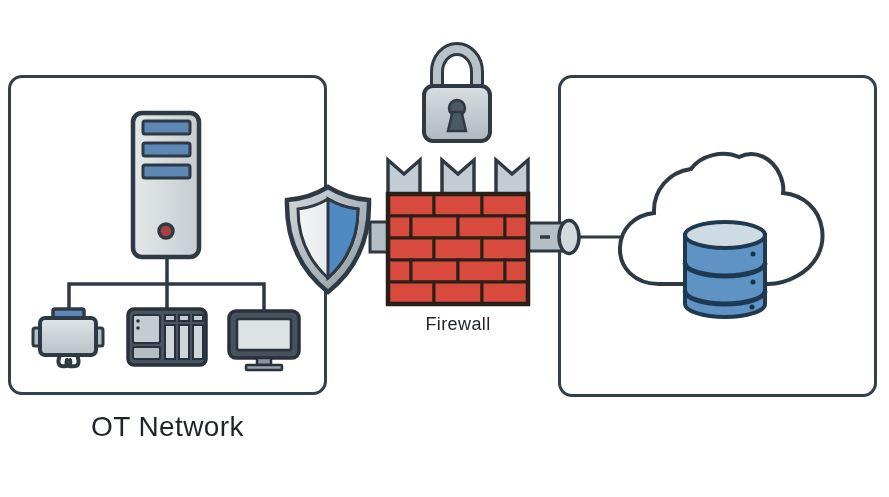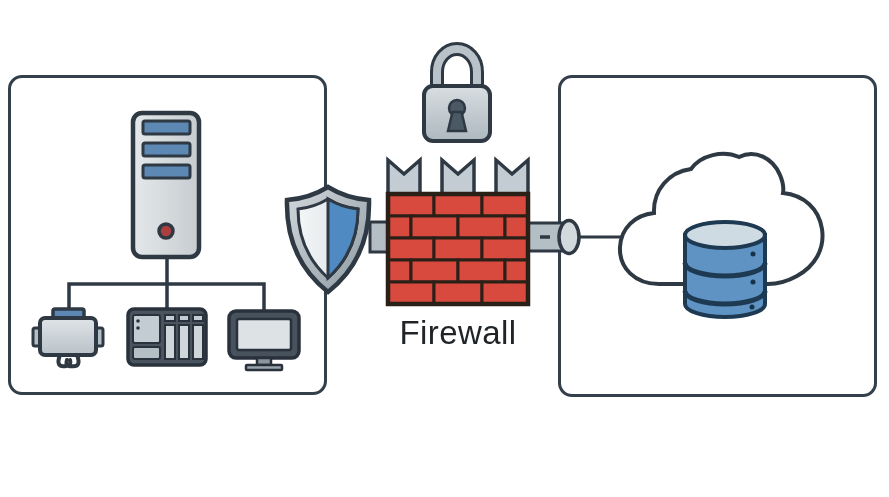--- a/index.html
+++ b/index.html
@@ -13,21 +13,21 @@
   .zone-box.ot{left:8px;top:75px;width:313px;height:314px;}
   .zone-box.it{left:558px;top:75px;width:313px;height:316px;}
   .zone-label{
     position:absolute;text-align:center;color:#1f2428;font-size:28px;font-weight:500;
     letter-spacing:0.4px;white-space:nowrap;
   }
   .zone-label.ot{left:8px;top:411px;width:319px;}
   .zone-label.it{left:558px;top:411px;width:319px;}
   .fw-label{
     position:absolute;left:388px;top:314px;width:140px;text-align:center;color:#1f2428;
-    font-size:33px;font-weight:500;letter-spacing:0.4px;white-space:nowrap;
+    font-size:18px;font-weight:500;letter-spacing:0.4px;white-space:nowrap;
   }
   .abs{position:absolute;}
 </style>
 </head>
 <body>
 
 <div class="canvas">
 
   <div class="zone-box ot"></div>
   <div class="zone-box it"></div>
@@ -165,15 +165,16 @@
       <linearGradient id="shlG" x1="0" y1="0" x2="1" y2="0">
         <stop offset="0" stop-color="#f4f6f7"></stop>
           <stop offset="1" stop-color="#d9dfe2"></stop>
       </linearGradient>
     </defs>
     <path d="M 47 4 C 60 12 73 16 88 17 C 89 55 76 86 47 109 C 18 86 5 55 6 17 C 21 16 34 12 47 4 Z" fill="url(#rimG)" stroke="#2e3944" stroke-width="4.5"></path>
     <path d="M 47 16 C 57 22 66 25 77 26 C 77 55 67 77 47 95 C 27 77 17 55 17 26 C 28 25 37 22 47 16 Z" fill="url(#shlG)" stroke="#2e3944" stroke-width="3"></path>
     <path d="M 47 16 C 57 22 66 25 77 26 C 77 55 67 77 47 95 Z" fill="#4f8ac2" stroke="#2e3944" stroke-width="3"></path>
   </svg>
 
+  <div class="zone-label ot">OT Network</div>
   <div class="fw-label">Firewall</div>
 
 </div>
 
 </body></html>

